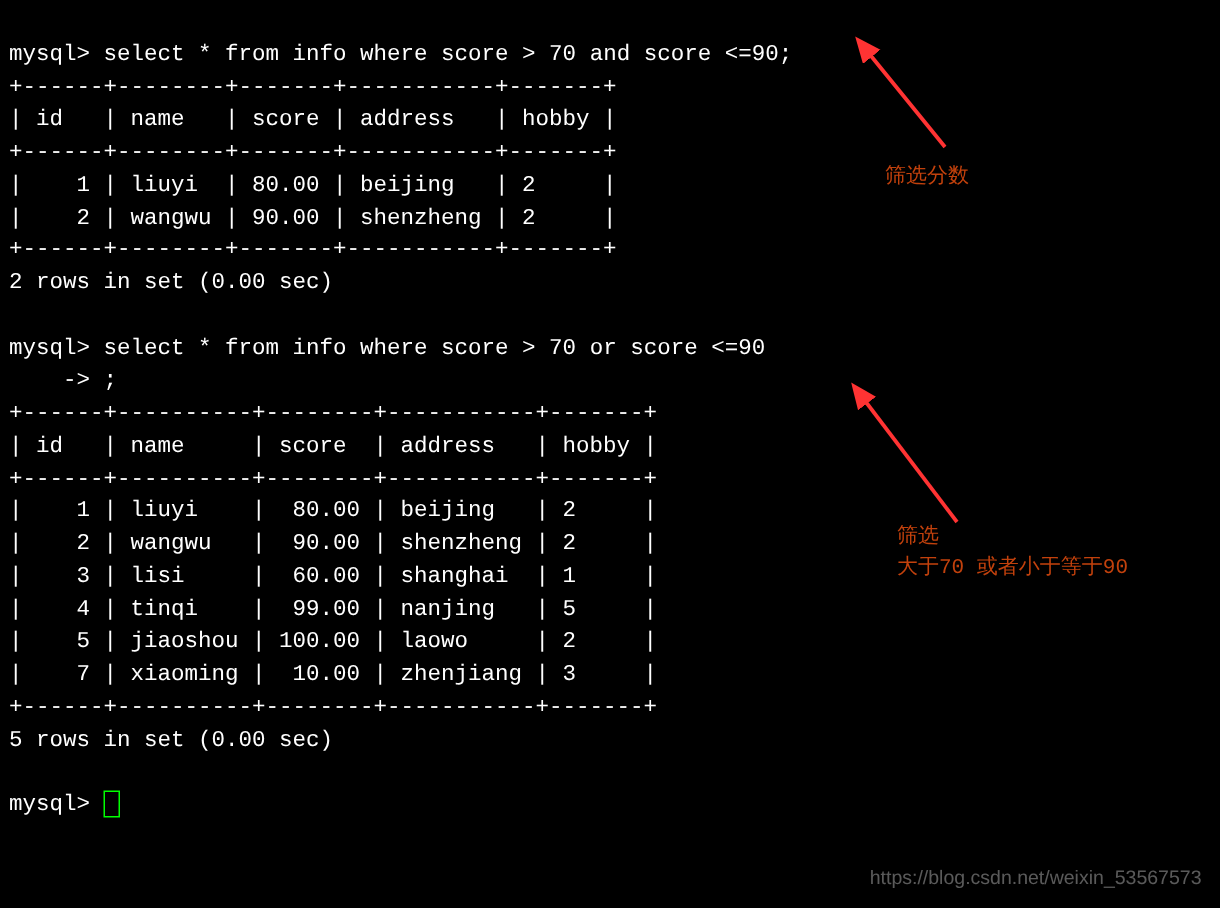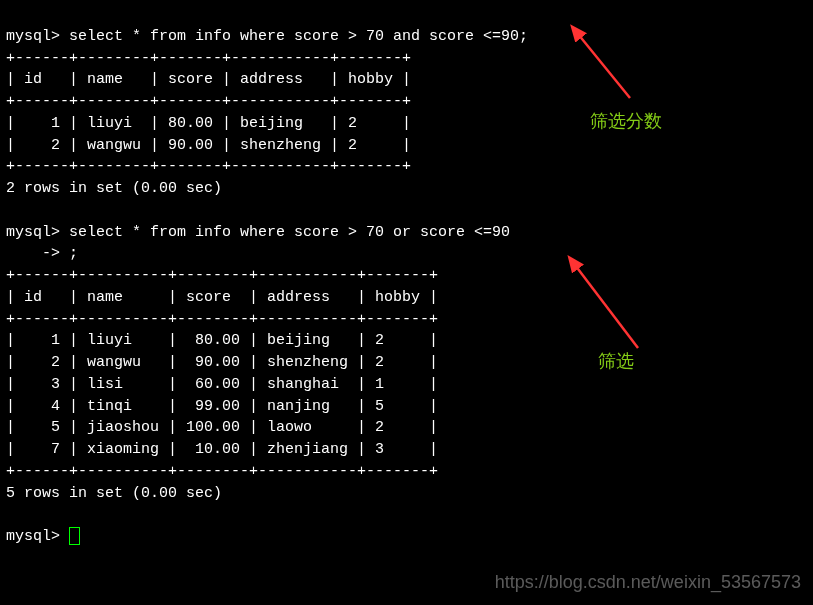--- a/index.html
+++ b/index.html
@@ -21,36 +21,36 @@
   }
   .cursor {
     display: inline-block;
     width: 9px;
     height: 16px;
     border: 1px solid #00ff00;
     vertical-align: middle;
   }
   .annotation {
     position: absolute;
-    color: #84cc16;
-    font-family: Liberation Sans, sans-serif;
-    font-size: 18px;
+    color: #c2410c;
+    font-family: Liberation Mono, monospace;
+    font-size: 14px;
     line-height: 1.5;
   }
   .arrow {
     position: absolute;
     pointer-events: none;
   }
   .watermark {
     position: absolute;
     right: 12px;
     bottom: 10px;
     color: rgba(200,200,200,0.45);
     font-family: Arial, sans-serif;
-    font-size: 18px;
+    font-size: 13px;
   }
 </style>
 </head>
 <body>
 
 <div class="terminal">
 <span><span>mysql&gt;</span> <span>select * from info where score &gt; 70 and score &lt;=90;</span></span>
 <span>+------+--------+-------+-----------+-------+</span>
 <span>| id   | name   | score | address   | hobby |</span>
 <span>+------+--------+-------+-----------+-------+</span>
@@ -74,20 +74,21 @@
 <span>5 rows in set (0.00 sec)</span>
 
 <span><span>mysql&gt;</span> <span class="cursor"></span></span>
 </div>
 
 <div class="annotation" style="top:108px; left:590px;">
   <div>筛选分数</div>
 </div>
 <div class="annotation" style="top:348px; left:598px;">
   <div>筛选</div>
+  <div>大于70 或者小于等于90</div>
 </div>
 
 <svg class="arrow" style="top:20px; left:560px;" width="100" height="90">
   <defs>
       <marker id="arr1" markerWidth="10" markerHeight="10" refX="2" refY="3" orient="auto">
     <path d="M0,0 L0,6 L7,3 z" fill="#ff3333"></path>
       </marker>
     </defs>
   <line x1="70" y1="78" x2="18" y2="14" stroke="#ff3333" stroke-width="2.5" marker-end="url(#arr1)"></line>
 </svg>

